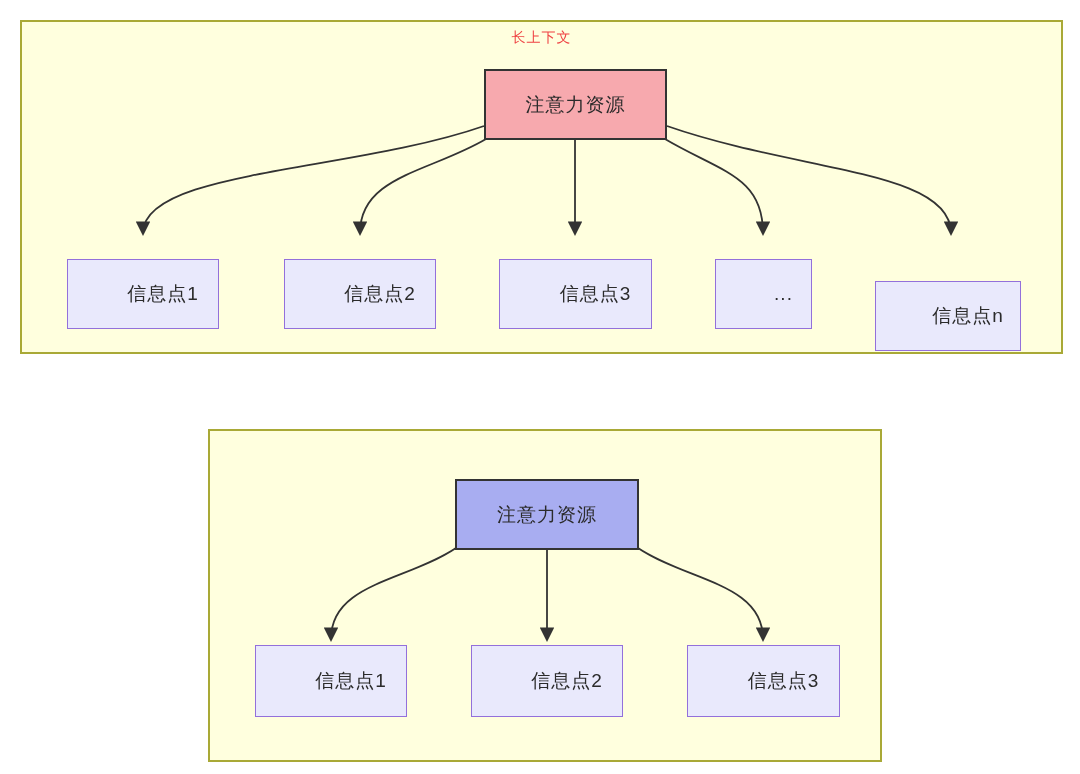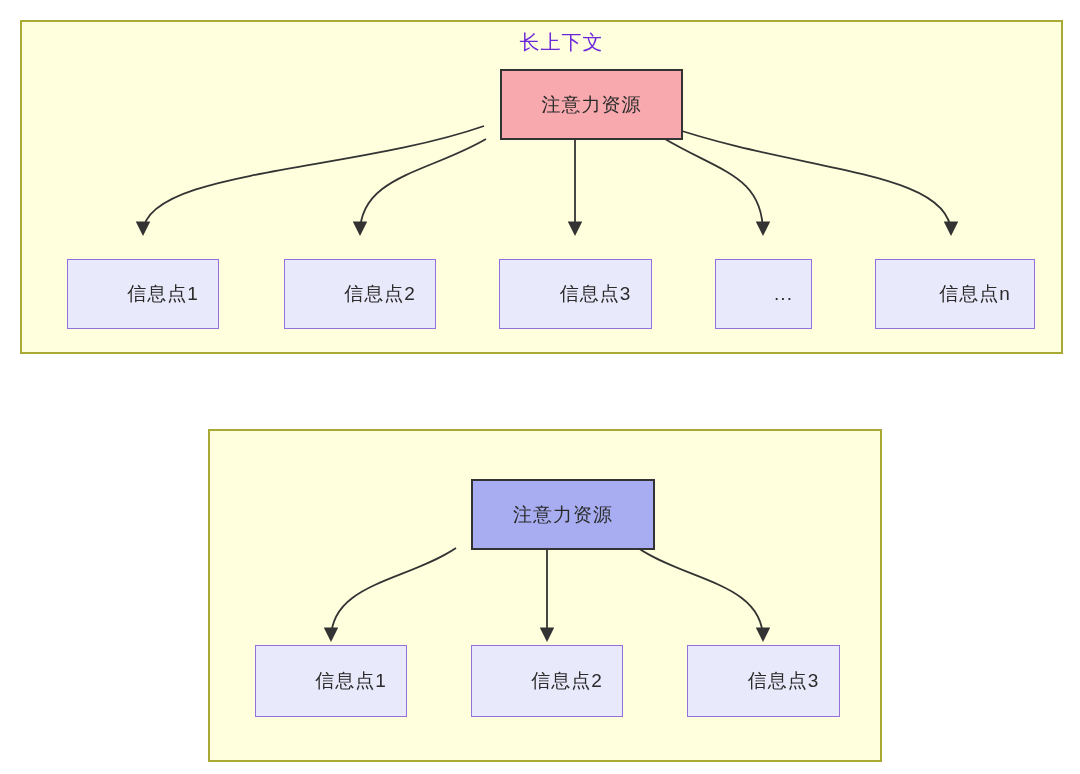--- a/index.html
+++ b/index.html
@@ -32,24 +32,23 @@
     top: 429px;
     width: 674px;
     height: 333px;
   }
   .panel-title {
     position: absolute;
     top: 7px;
     left: 0;
     width: 100%;
     text-align: center;
-    font-size: 20px;
-    color: #6d28d9;
+    font-size: 14px;
+    color: #ef4444;
     letter-spacing: 1px;
-    padding-left: 20px;
   }
   .edges {
     position: absolute;
     left: 0;
     top: 0;
     width: 100%;
     height: 100%;
     pointer-events: none;
   }
   .node {
@@ -57,21 +56,20 @@
     box-sizing: border-box;
     display: flex;
     align-items: center;
     justify-content: center;
     font-size: 19px;
     color: #2b2b2b;
     letter-spacing: 1px;
   }
   .node-source {
     border: 2px solid #333333;
-    margin-left: 16px;
   }
   .source-long {
     left: 462px;
     top: 47px;
     width: 183px;
     height: 71px;
     background: #f7a9ae;
   }
   .source-short {
     left: 245px;
@@ -85,21 +83,21 @@
     border: 1.5px solid #9370db;
     height: 70px;
     padding-left: 40px;
   }
   
   .t-top { top: 237px; }
   .t1 { left: 45px;  width: 152px; }
   .t2 { left: 262px; width: 152px; }
   .t3 { left: 477px; width: 153px; }
   .t4 { left: 693px; width: 97px;  }
-  .t5 { left: 853px; width: 160px; }
+  .t5 { left: 853px; width: 146px; margin-top: 22px; }
   
   .t-bot { top: 214px; height: 72px; }
   .b1 { left: 45px;  width: 152px; }
   .b2 { left: 261px; width: 152px; }
   .b3 { left: 477px; width: 153px; }
 </style>
 </head>
 <body>
 
 <div class="canvas">

